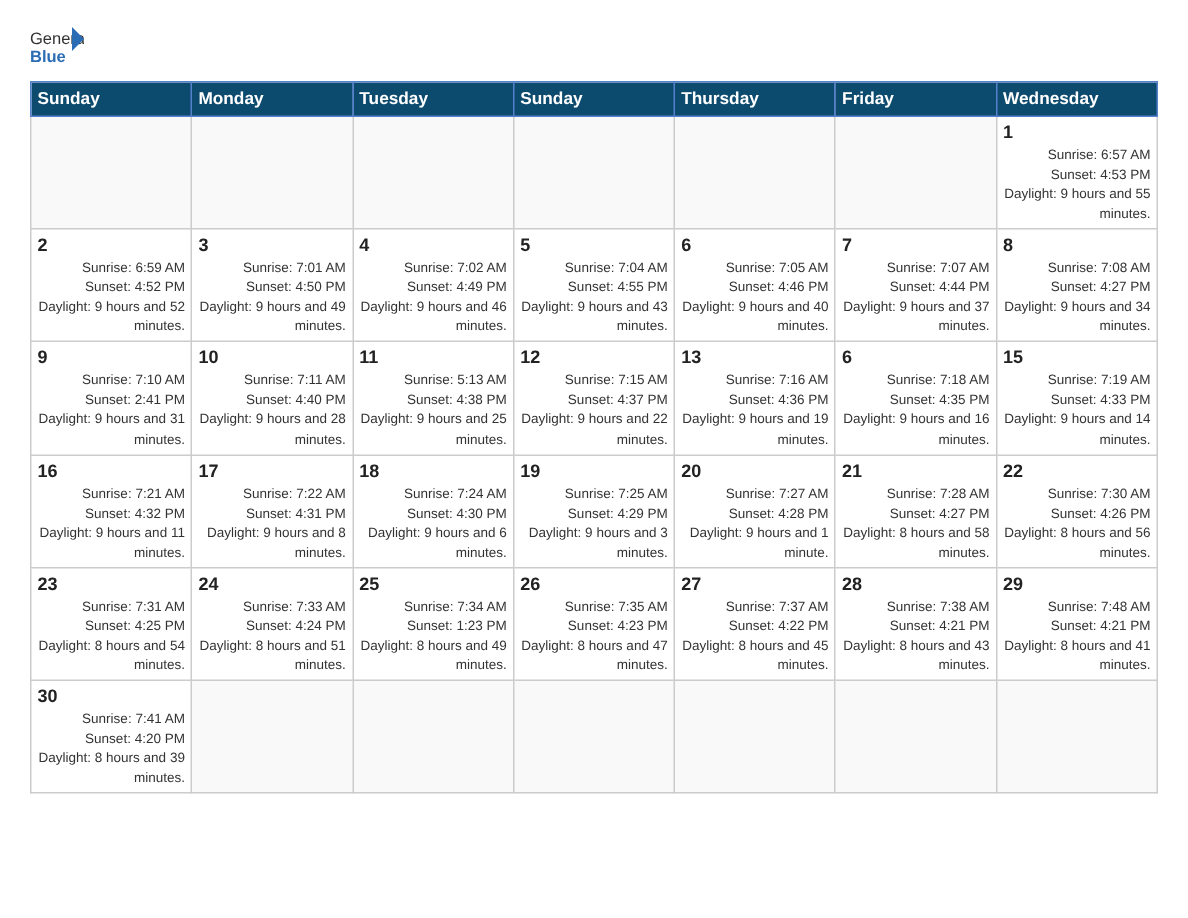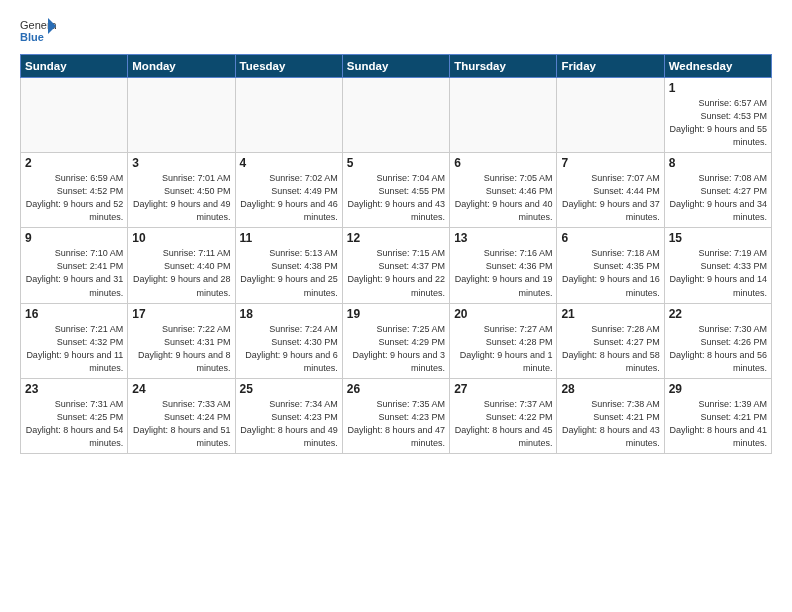--- a/index.html
+++ b/index.html
@@ -272,21 +272,21 @@
           </td>
           <td>
             <span class="day-number">24</span>
             <div class="day-info">Sunrise: 7:33 AM
 Sunset: 4:24 PM
 Daylight: 8 hours and 51 minutes.</div>
           </td>
           <td>
             <span class="day-number">25</span>
             <div class="day-info">Sunrise: 7:34 AM
-Sunset: 4:23 PM
+Sunset: 1:23 PM
 Daylight: 8 hours and 49 minutes.</div>
           </td>
           <td>
             <span class="day-number">26</span>
             <div class="day-info">Sunrise: 7:35 AM
 Sunset: 4:23 PM
 Daylight: 8 hours and 47 minutes.</div>
           </td>
           <td>
             <span class="day-number">27</span>
@@ -295,20 +295,34 @@
 Daylight: 8 hours and 45 minutes.</div>
           </td>
           <td>
             <span class="day-number">28</span>
             <div class="day-info">Sunrise: 7:38 AM
 Sunset: 4:21 PM
 Daylight: 8 hours and 43 minutes.</div>
           </td>
           <td>
             <span class="day-number">29</span>
-            <div class="day-info">Sunrise: 1:39 AM
+            <div class="day-info">Sunrise: 7:48 AM
 Sunset: 4:21 PM
 Daylight: 8 hours and 41 minutes.</div>
           </td>
+        </tr>
+        <tr class="last-row">
+          <td>
+            <span class="day-number">30</span>
+            <div class="day-info">Sunrise: 7:41 AM
+Sunset: 4:20 PM
+Daylight: 8 hours and 39 minutes.</div>
+          </td>
+          <td class="empty-cell"></td>
+          <td class="empty-cell"></td>
+          <td class="empty-cell"></td>
+          <td class="empty-cell"></td>
+          <td class="empty-cell"></td>
+          <td class="empty-cell"></td>
         </tr>
       </tbody>
   </table>
 </div>
 
 </body></html>

